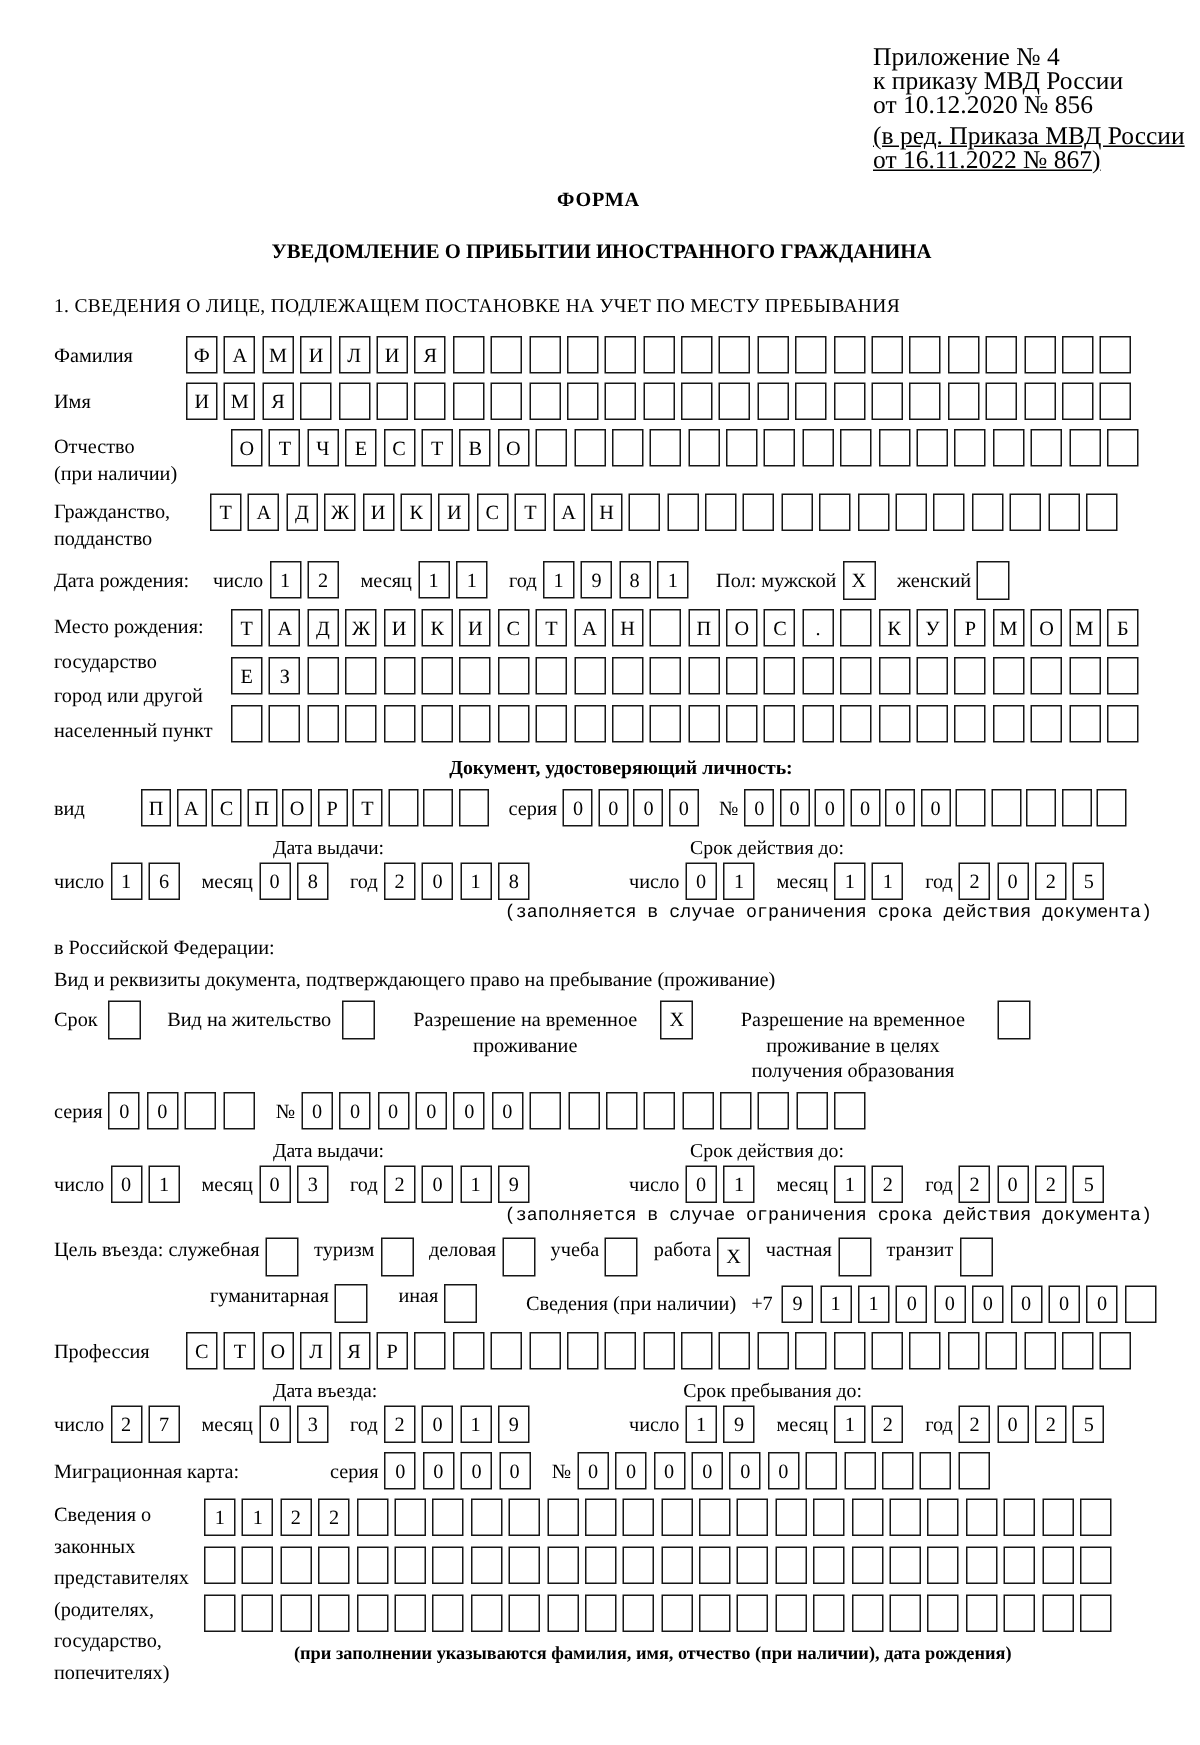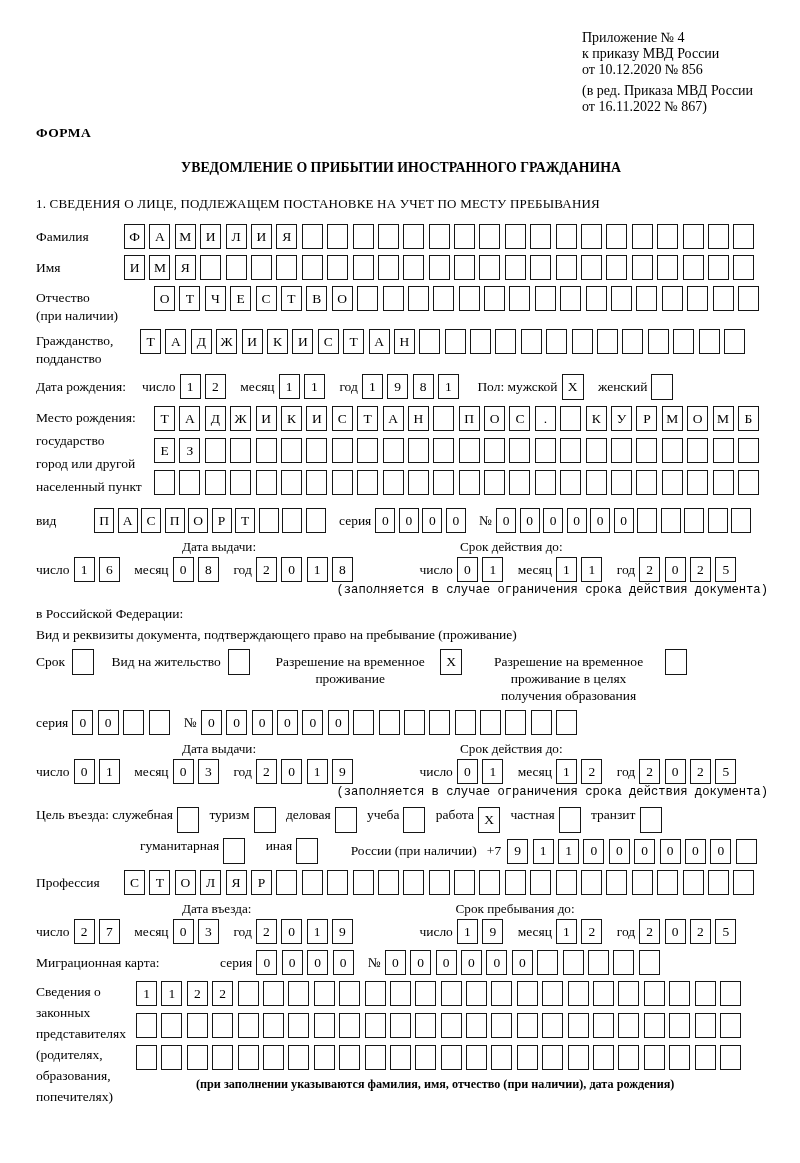--- a/index.html
+++ b/index.html
@@ -8,23 +8,23 @@
     height: 1163px;
     background: #ffffff;
     color: #000;
     font-family: "Liberation Serif", "DejaVu Serif", serif;
     font-size: 13.5px;
     overflow: hidden;
   }
   .page { padding: 30px 8px 10px 36px; width: 800px; }
 
   
-  .hdr { margin-left: 546px; font-size: 14px; line-height: 16px; }
-  .hdr-amend { margin-top: 5px; }
-  .forma { text-align: left; padding-right: 30px; margin-top: 10px; font-weight: 700; font-size: 13.5px; letter-spacing: .5px; }
+  .hdr { margin-left: 546px; font-size: 17px; line-height: 16px; }
+  .hdr-amend { margin-top: 5px; text-decoration: underline; }
+  .forma { text-align: center; padding-right: 30px; margin-top: 10px; font-weight: 700; font-size: 13.5px; letter-spacing: .5px; }
 
   
   .title { margin-top: 16px; width: 730px; text-align: center; font-weight: 700; font-size: 13.8px; line-height: 21px; }
   .blank { display: inline-block; width: 56px; border-bottom: 2px solid #000; margin-left: 10px; }
 
   .sec-heading { margin-top: 18px; font-weight: 400; font-size: 13px; letter-spacing: .2px; }
 
   
   .frow { display: flex; align-items: flex-start; margin-top: 6px; white-space: nowrap; }
   .lbl { flex: none; line-height: 25px; }
@@ -336,20 +336,21 @@
           <span class="cell"></span>
           <span class="cell"></span>
           <span class="cell"></span>
           <span class="cell"></span>
           <span class="cell"></span>
           <span class="cell"></span>
         </span>
     </div>
   </div>
 
+  <div style="text-align:center;font-weight:700;margin-top:2px;font-size:13.2px">Документ, удостоверяющий личность:</div>
 
   <div class="frow tight">
     <span class="lbl" style="width:58px">вид</span>
     <span class="boxes">
         <span class="cell">П</span>
         <span class="cell">А</span>
         <span class="cell">С</span>
         <span class="cell">П</span>
         <span class="cell">О</span>
         <span class="cell">Р</span>
@@ -577,21 +578,21 @@
         <span class="boxes cb">
           <span class="cell"></span>
         </span>
       </span>
     <span class="pitem" style="margin-left:10px">
         <span class="plabel">иная</span>
         <span class="boxes cb">
           <span class="cell"></span>
         </span>
       </span>
-    <span class="phone-label">России (при наличии)</span>
+    <span class="phone-label">Сведения (при наличии)</span>
     <span class="phone-prefix">+7</span>
     <span class="boxes">
         <span class="cell">9</span>
         <span class="cell">1</span>
         <span class="cell">1</span>
         <span class="cell">0</span>
         <span class="cell">0</span>
         <span class="cell">0</span>
         <span class="cell">0</span>
         <span class="cell">0</span>
@@ -697,21 +698,21 @@
         <span class="cell"></span>
       </span>
   </div>
 
   <div class="frow">
     <div class="replbl">
       <div>Сведения о</div>
       <div>законных</div>
       <div>представителях</div>
       <div>(родителях,</div>
-      <div>образования,</div>
+      <div>государство,</div>
       <div>попечителях)</div>
     </div>
     <div>
       <div class="stripcol">
         <span class="boxes">
             <span class="cell">1</span>
             <span class="cell">1</span>
             <span class="cell">2</span>
             <span class="cell">2</span>
             <span class="cell"></span>

